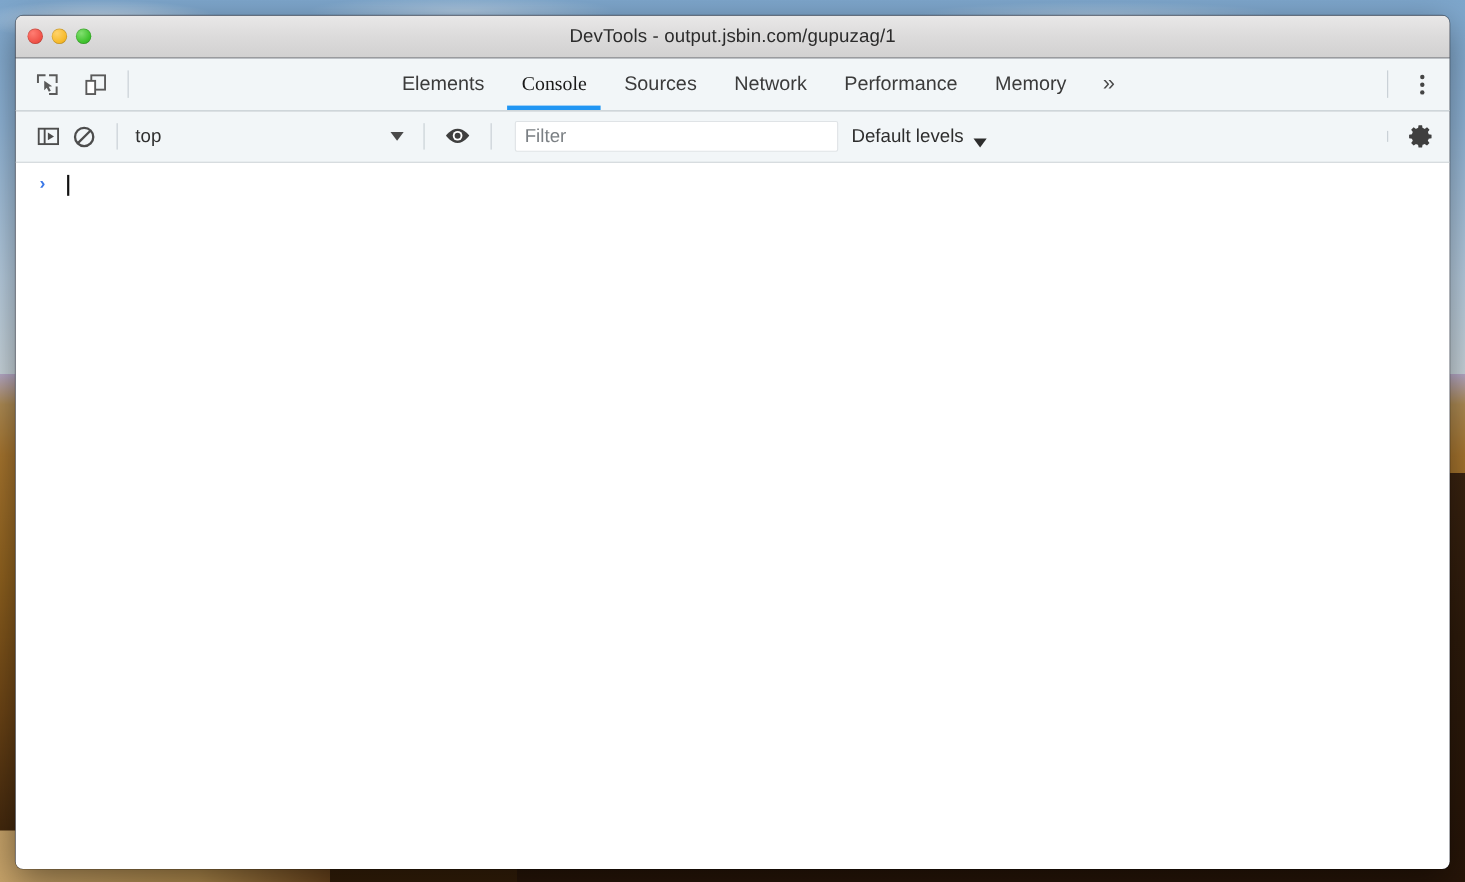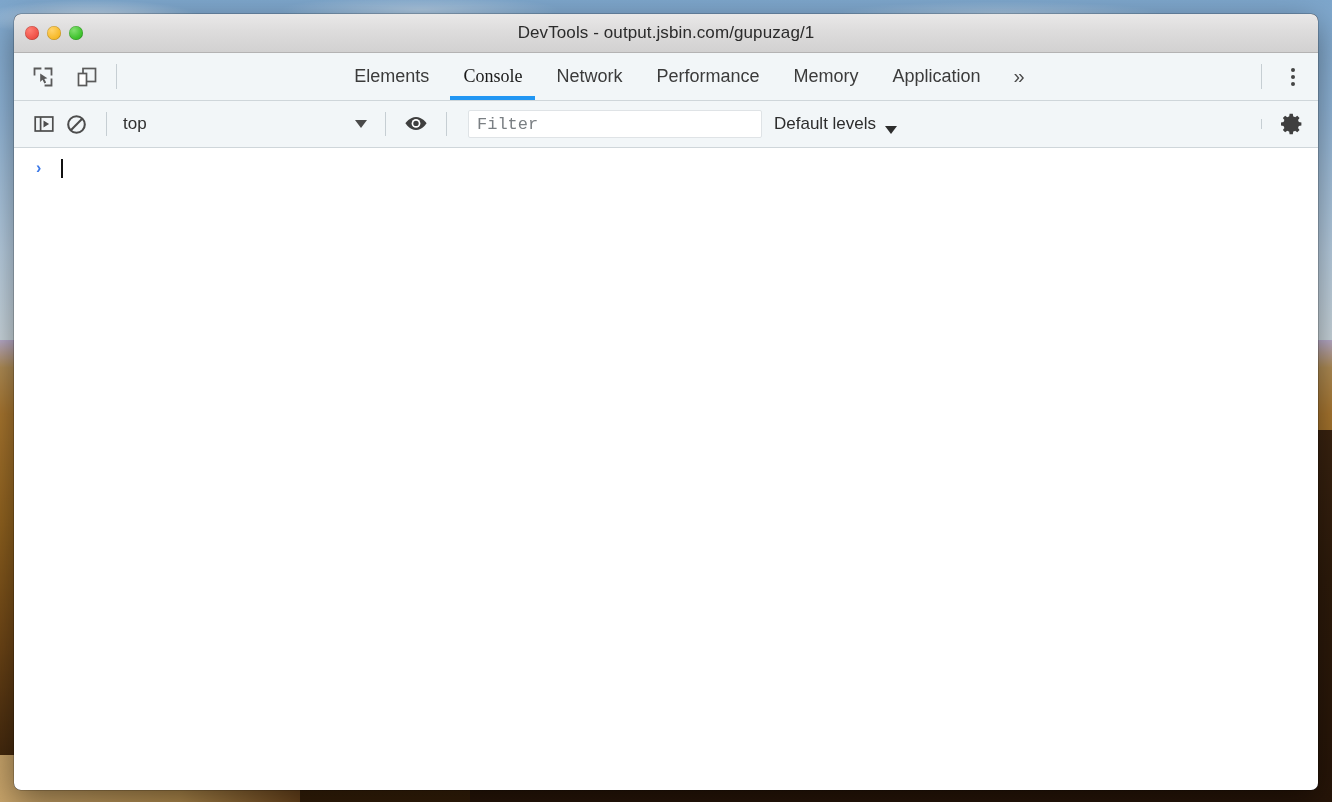--- a/index.html
+++ b/index.html
@@ -232,21 +232,20 @@
     border-radius: 2px;
     font-size: 17px;
     color: #7a7f83;
     padding: 0 8px;
     box-sizing: border-box;
     display: flex;
     align-items: center;
     margin-left: 7px;
     cursor: text;
     user-select: none;
-    font-family: Liberation Mono, monospace;
   }
   #levels {
     display: flex;
     align-items: flex-end;
     gap: 9px;
     margin-left: 12px;
     font-size: 17px;
     color: #2d2d2d;
     cursor: default;
     user-select: none;
@@ -329,30 +328,30 @@
     <div class="vsep"></div>
 
     <div id="tabs">
       <div class="tab">
         <span>Elements</span>
       </div>
       <div class="tab active">
         <span>Console</span>
       </div>
       <div class="tab">
+        <span>Sources</span>
+      </div>
+      <div class="tab">
         <span>Network</span>
       </div>
       <div class="tab">
         <span>Performance</span>
       </div>
       <div class="tab">
         <span>Memory</span>
-      </div>
-      <div class="tab">
-        <span>Application</span>
       </div>
       <div class="tab-more">»</div>
     </div>
 
     <div class="tabbar-right">
       <div class="vsep"></div>
       <div id="kebab">
         <span></span>
         <span></span>
         <span></span>

